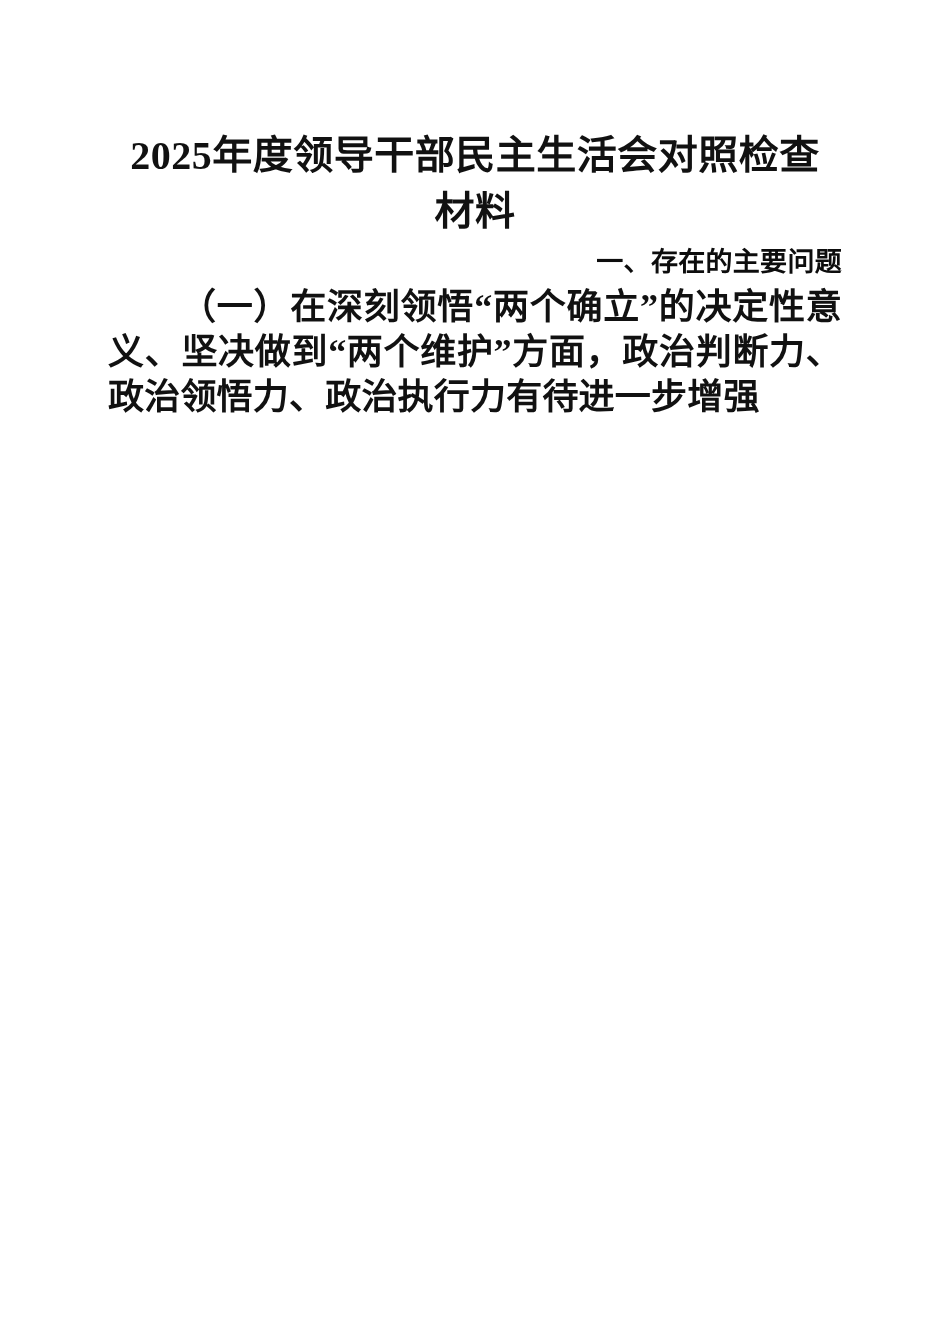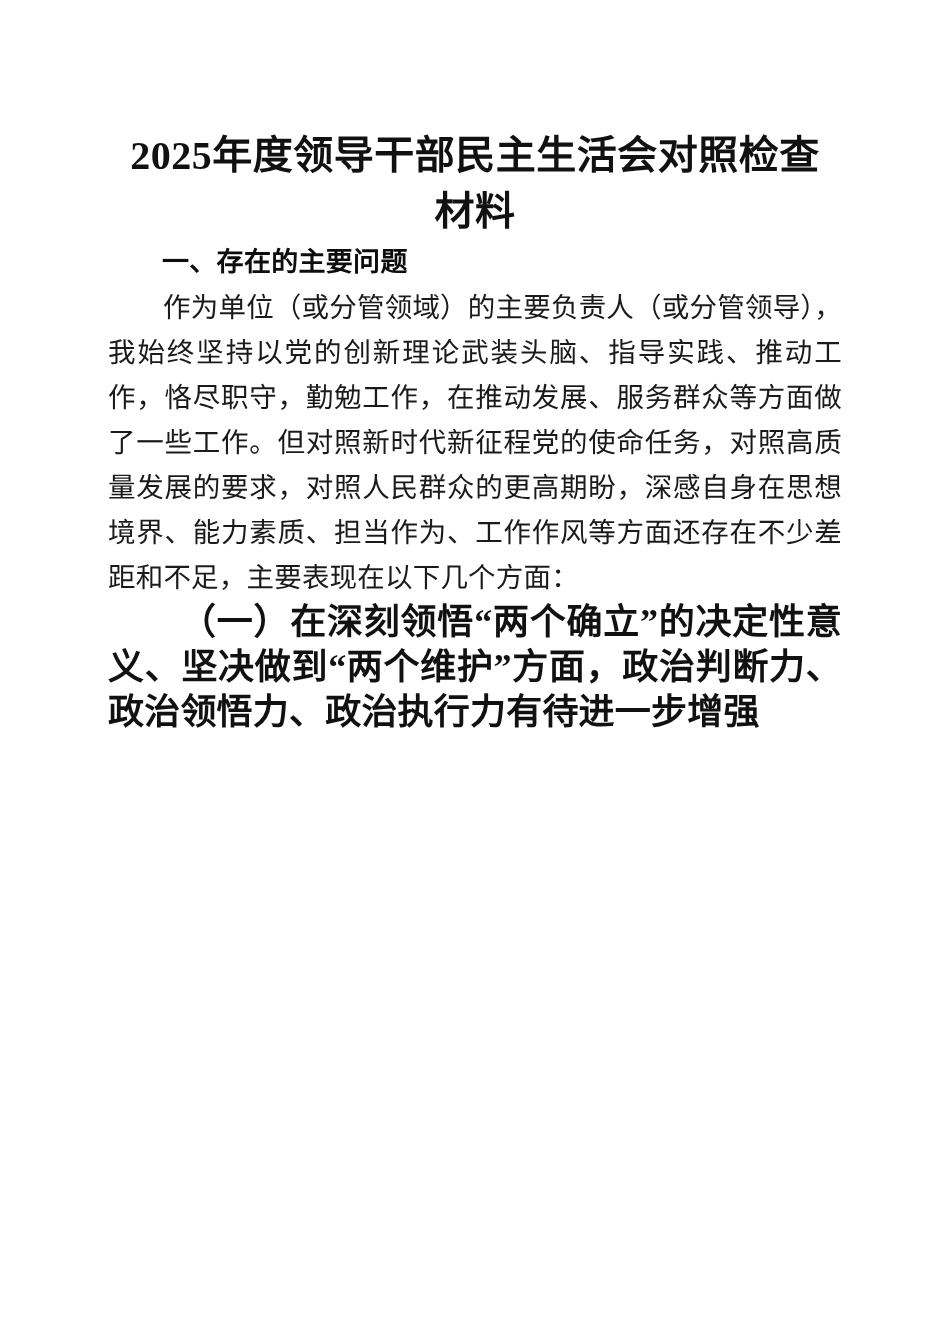--- a/index.html
+++ b/index.html
@@ -65,20 +65,21 @@
   
   .h1-section {
     margin: 0;
     text-indent: 2em;
     font-family: "Liberation Sans", "DejaVu Sans", sans-serif;
     font-weight: bold;
     font-size: 27px;
     line-height: 45px;
     color: #0d0d0d;
     letter-spacing: 0.3px;
+    text-align: right;
   }
 
   
   .h2-section {
     margin: 0;
     text-indent: 2em;
     font-family: "Liberation Serif", "DejaVu Serif", serif;
     font-weight: bold;
     font-size: 36px;
     line-height: 45px;
@@ -102,20 +103,19 @@
   <div class="content">
 
     <h1 class="doc-title">
       <span>2025年度领导干部民主生活会对照检查</span><br>
       <span>材料</span>
     </h1>
 
 
     <h2 class="h1-section">一、存在的主要问题</h2>
 
-    <p class="body-text para">作为单位（或分管领域）的主要负责人（或分管领导），我始终坚持以党的创新理论武装头脑、指导实践、推动工作，恪尽职守，勤勉工作，在推动发展、服务群众等方面做了一些工作。但对照新时代新征程党的使命任务，对照高质量发展的要求，对照人民群众的更高期盼，深感自身在思想境界、能力素质、担当作为、工作作风等方面还存在不少差距和不足，主要表现在以下几个方面：</p>
 
     <h3 class="h2-section">（一）在深刻领悟“两个确立”的决定性意义、坚决做到“两个维护”方面，政治判断力、政治领悟力、政治执行力有待进一步增强</h3>
 
 
   </div>
 
 </div>
 
 </body></html>

